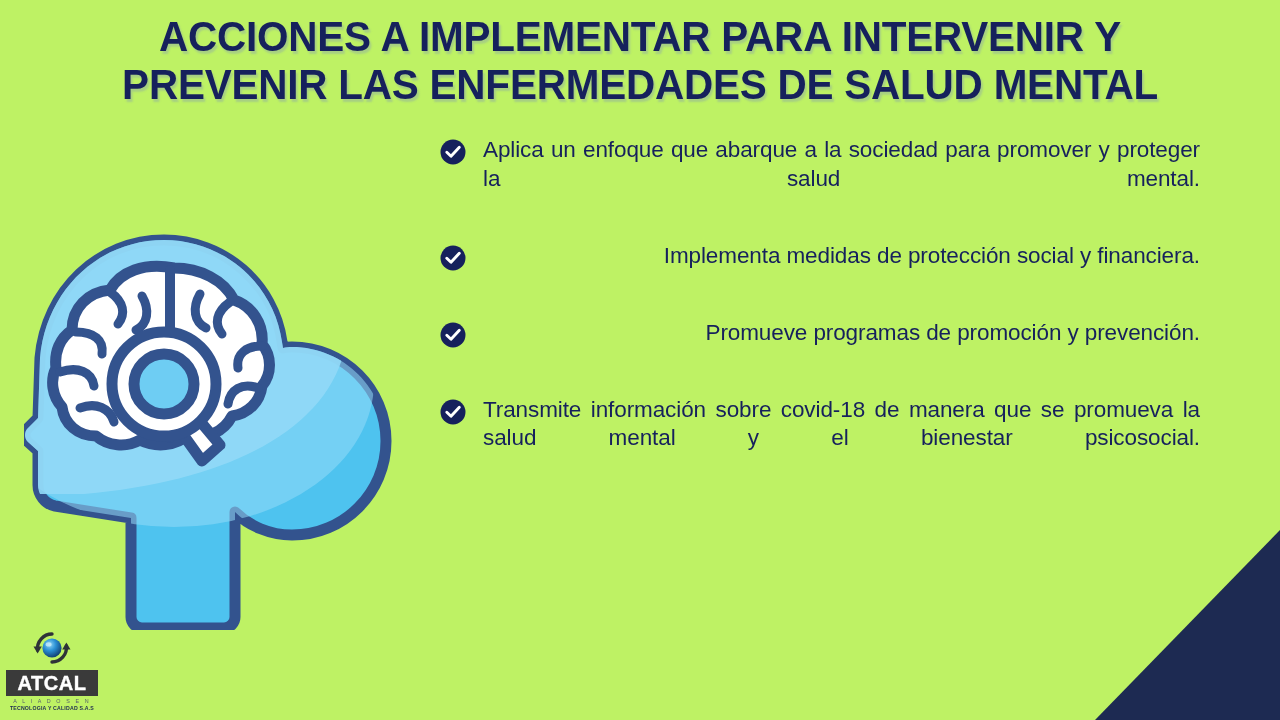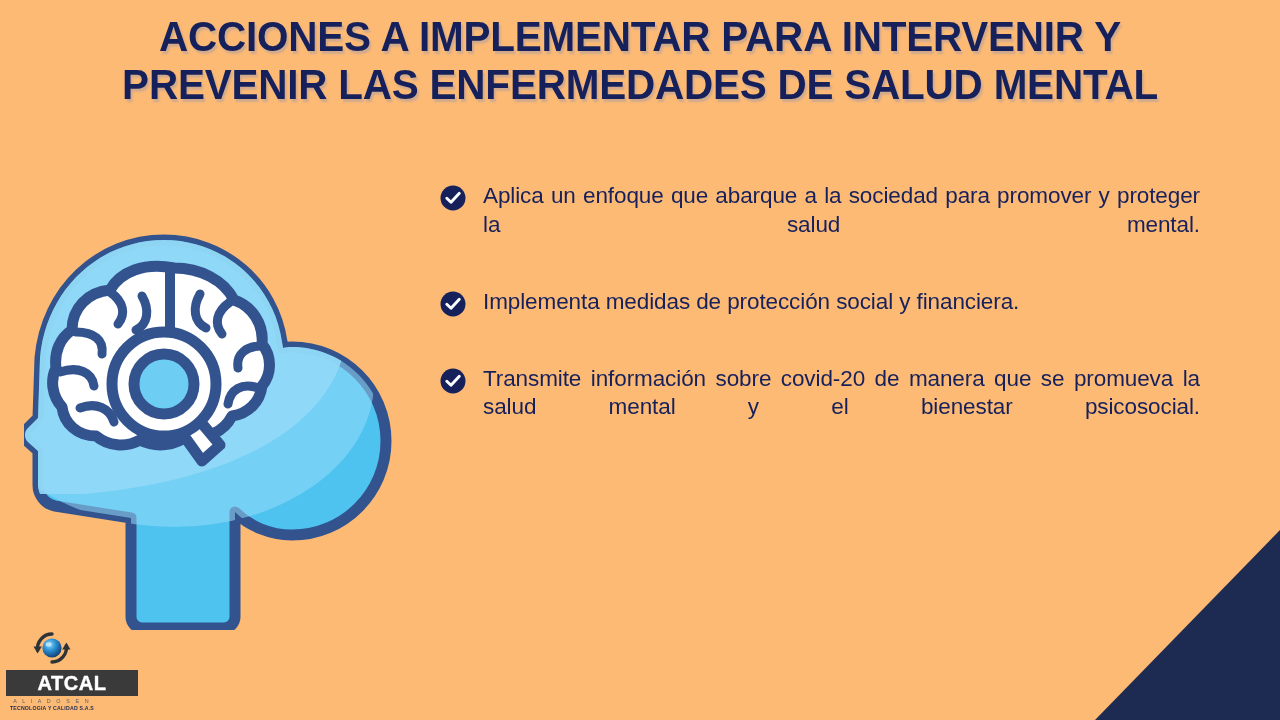--- a/index.html
+++ b/index.html
@@ -15,21 +15,21 @@
     font-family: "Liberation Sans", sans-serif;
     position: relative;
   }
 
   
   .slide {
     position: absolute;
     inset: 0;
     width: 1280px;
     height: 720px;
-    background: #fdba74;
+    background: #bef264;
     overflow: hidden;
   }
 
   
   .corner-triangle {
     position: absolute;
     right: 0;
     bottom: 0;
     width: 240px;
     height: 190px;
@@ -59,21 +59,20 @@
     text-shadow: 2px 3px 2px rgba(120, 140, 190, 0.33);
     white-space: nowrap;
   }
 
   
   .bullets {
     position: absolute;
     left: 440px;
     top: 136px;
     width: 760px;
-    margin-top: 46px;
   }
   .bullet-row {
     display: flex;
     align-items: flex-start;
     margin-bottom: 20px;
   }
   .bullet-row:last-child { margin-bottom: 0; }
 
   .check-icon {
     flex: 0 0 auto;
@@ -91,21 +90,21 @@
     text-align: justify;
     text-justify: inter-word;
     letter-spacing: -0.1px;
   }
   .bullet-text::after {
     content: "";
     display: inline-block;
     width: 100%;
   }
   .bullet-row[data-lines="1"] .bullet-text {
-    text-align: left;
+    text-align: right;
   }
 
   
   .brain-figure {
     position: absolute;
     left: 24px;
     top: 232px;
     width: 410px;
     height: 398px;
   }
@@ -119,21 +118,20 @@
     height: 86px;
   }
   .logo-mark { display: block; }
   .logo-word {
     position: relative;
     display: block;
     width: 92px;
     height: 26px;
     margin-top: 2px;
     background: #3a3a3a;
-    padding-left: 40px;
   }
   .logo-word-text {
     position: absolute;
     inset: 0;
     display: flex;
     align-items: center;
     justify-content: center;
     font-family: "Liberation Sans", sans-serif;
     font-weight: 700;
     font-size: 20px;
@@ -229,28 +227,35 @@
 
 
     <div class="bullet-row" data-lines="1">
       <svg class="check-icon" viewBox="0 0 26 26" aria-hidden="true">
         <circle cx="13" cy="13" r="12.5" fill="#16215c"></circle>
         <path d="M6.8 13.2 L11 17.2 L19.3 8.2" fill="none" stroke="#ffffff" stroke-width="2.9" stroke-linecap="round" stroke-linejoin="round"></path>
       </svg>
       <div class="bullet-text">Implementa medidas de protección social y financiera.</div>
     </div>
 
+    <div class="bullet-row" data-lines="1">
+      <svg class="check-icon" viewBox="0 0 26 26" aria-hidden="true">
+        <circle cx="13" cy="13" r="12.5" fill="#16215c"></circle>
+        <path d="M6.8 13.2 L11 17.2 L19.3 8.2" fill="none" stroke="#ffffff" stroke-width="2.9" stroke-linecap="round" stroke-linejoin="round"></path>
+      </svg>
+      <div class="bullet-text">Promueve programas de promoción y prevención.</div>
+    </div>
 
 
     <div class="bullet-row" data-lines="2">
       <svg class="check-icon" viewBox="0 0 26 26" aria-hidden="true">
         <circle cx="13" cy="13" r="12.5" fill="#16215c"></circle>
         <path d="M6.8 13.2 L11 17.2 L19.3 8.2" fill="none" stroke="#ffffff" stroke-width="2.9" stroke-linecap="round" stroke-linejoin="round"></path>
       </svg>
-      <div class="bullet-text">Transmite información sobre covid-20 de manera que se promueva la salud mental y el bienestar psicosocial.</div>
+      <div class="bullet-text">Transmite información sobre covid-18 de manera que se promueva la salud mental y el bienestar psicosocial.</div>
     </div>
 
   </div>
 
   <div class="logo">
     <svg class="logo-mark" width="92" height="40" viewBox="0 0 92 40" aria-hidden="true">
       <defs>
         <radialGradient id="sphereGrad" cx="38%" cy="32%" r="72%">
           <stop offset="0%" stop-color="#8fd6f5"></stop>
           <stop offset="45%" stop-color="#2a8fd4"></stop>

